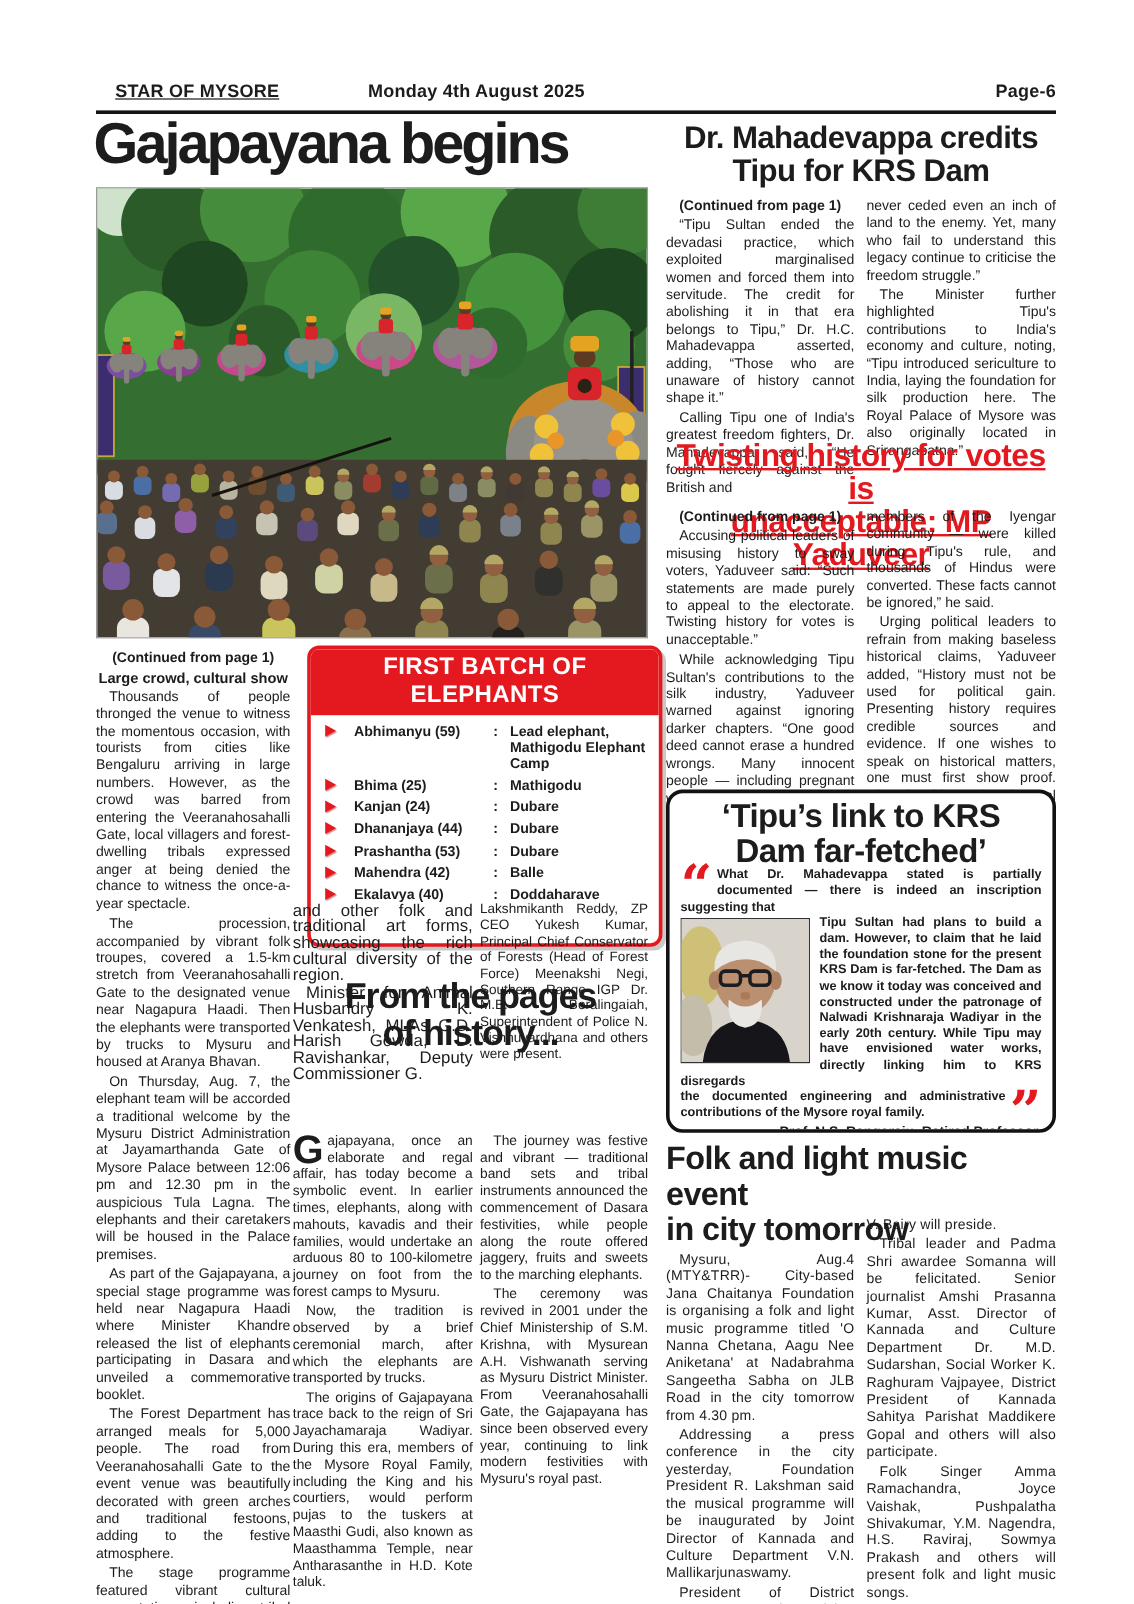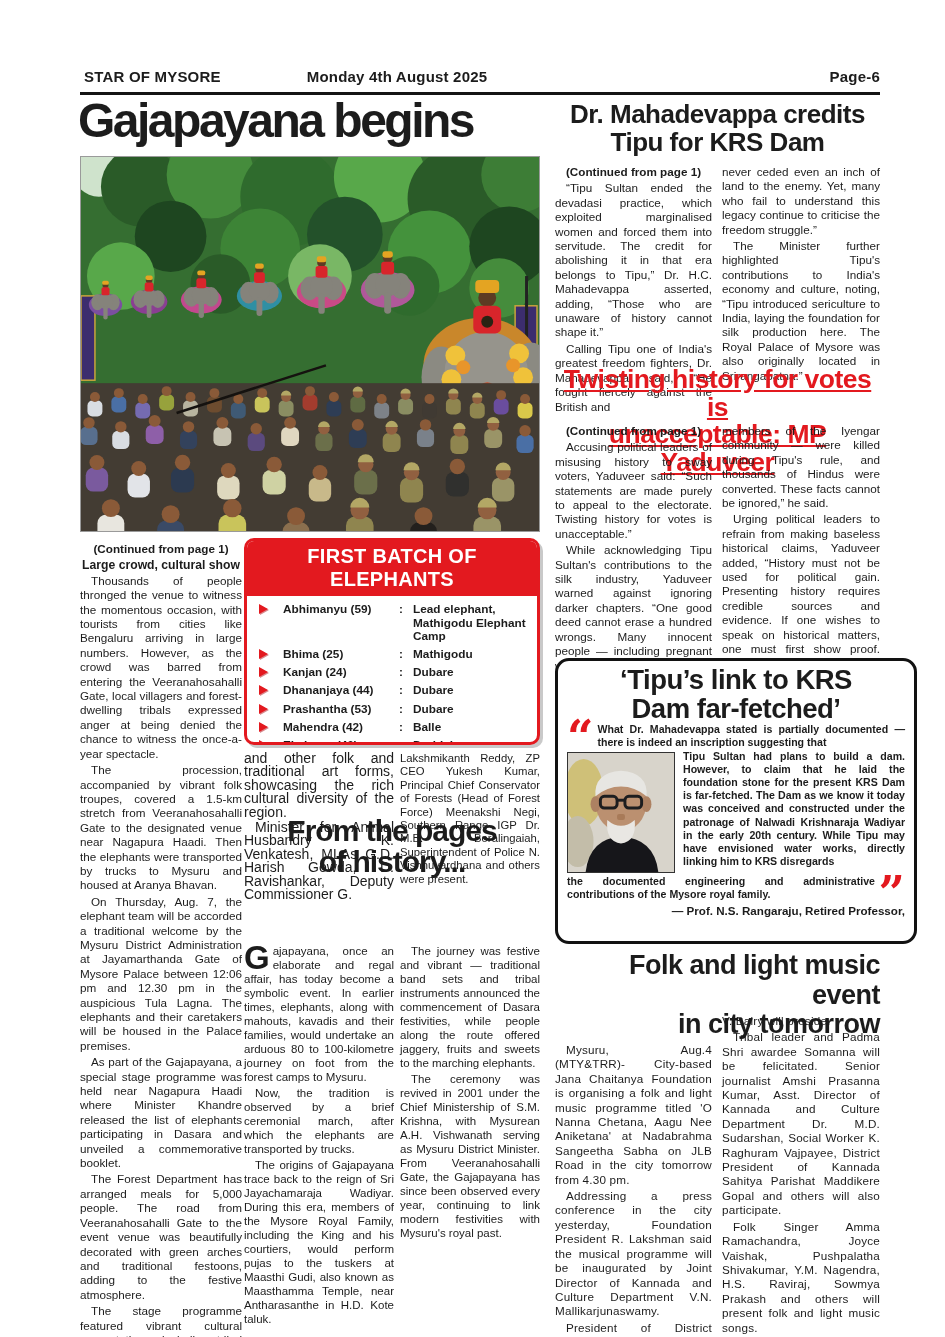--- a/index.html
+++ b/index.html
@@ -1,20 +1,20 @@
 <!DOCTYPE html>
 <html><head>
 <meta charset="utf-8">
 <style>
   html,body{margin:0;padding:0;background:#ffffff;}
   .page{position:relative;width:945px;height:1337px;background:#fff;overflow:hidden;
         font-family:"Liberation Sans", sans-serif;color:#1c1c1c;}
   
   .mast{position:absolute;top:68px;font-weight:bold;font-size:15px;letter-spacing:.2px;}
-  .mast.paper{left:84px;}
+  .mast.paper{left:96px;text-decoration:underline;}
   .mast.date{left:397px;transform:translateX(-50%);}
   .mast.pageno{right:65px;margin-left:24px;}
   .toprule{position:absolute;left:80px;top:92px;width:800px;height:3px;background:#141414;}
 
   
   .lead-head{position:absolute;left:78px;top:97px;width:464px;font-size:48px;font-weight:bold;
              letter-spacing:-2.5px;line-height:1;white-space:nowrap;}
   .photo{position:absolute;left:80px;top:156px;width:460px;height:376px;border:1px solid #9a9a9a;box-sizing:border-box;}
   .photo svg{display:block;width:100%;height:100%;}
 
@@ -22,21 +22,21 @@
   .bodycol p{margin:0 0 2px 0;text-indent:11px;}
   .bodycol.nofirst p:first-child{text-indent:0;}
   .contline{font-weight:bold;text-align:center;text-indent:0 !important;}
   .subhead{font-weight:bold;text-align:center;font-size:12.2px;text-indent:0 !important;margin-bottom:1px !important;}
 
   .lead-col1{left:80px;top:542px;width:162px;}
   .mid-colA{left:244px;top:752px;width:150px;font-size:14px;line-height:13.4px;}
   .mid-colB{left:400px;top:752px;width:140px;font-size:11.3px;line-height:13.4px;}
 
   
-  .elebox{position:absolute;left:244px;top:538px;width:296px;height:207px;box-sizing:border-box;
+  .elebox{position:absolute;left:256px;top:538px;width:296px;height:251px;box-sizing:border-box;
           border:3px solid #e3191f;border-radius:10px;background:#fff;box-shadow:3px 3px 0 #c9c9c9;overflow:hidden;}
   .elebox .bar{background:#e3191f;color:#fff;font-weight:bold;font-size:20px;letter-spacing:.3px;
                text-align:center;padding:4px 0 5px 0;}
   .elebox .rows{padding:7px 8px 4px 12px;}
   .elerow{display:grid;grid-template-columns:24px 116px 14px auto;align-items:start;
           font-weight:bold;font-size:11.8px;line-height:13.6px;margin-bottom:4.5px;}
   .tri{width:0;height:0;border-top:5.5px solid transparent;border-bottom:5.5px solid transparent;
        border-left:9.5px solid #e3191f;margin-top:1px;filter:drop-shadow(1px 1px 0 #d8888c);}
   .eledetail{white-space:pre-line;}
 
@@ -51,34 +51,34 @@
   .krs-head{position:absolute;left:555px;top:100px;width:325px;text-align:center;
             font-size:26px;font-weight:bold;line-height:1.08;letter-spacing:-.5px;}
   .krs-colA{left:555px;top:165px;width:157px;}
   .krs-colB{left:722px;top:165px;width:158px;}
 
   .yad-head{position:absolute;left:550px;top:366px;width:335px;text-align:center;color:#e3191f;
             font-size:26.5px;font-weight:bold;line-height:1.04;letter-spacing:-.5px;text-decoration:underline;}
   .yad-colA{left:555px;top:424px;width:157px;}
 
   
-  .tipubox{position:absolute;left:555px;top:658px;width:362px;height:286px;box-sizing:border-box;
+  .tipubox{position:absolute;left:555px;top:658px;width:325px;height:286px;box-sizing:border-box;
            border:3.5px solid #121212;border-radius:14px;background:#fff;padding:5px 9px 4px 9px;overflow:hidden;}
   .tipubox .title{text-align:center;font-size:27.5px;font-weight:bold;line-height:1.04;letter-spacing:-.5px;}
   .tipubox .q{font-size:10.6px;font-weight:bold;line-height:13.2px;text-align:justify;}
   .bigq{color:#e3191f;font-weight:bold;font-size:46px;line-height:20px;font-family:"DejaVu Serif",serif;}
   .openq{float:left;margin:4px 4px 0 0;}
   .qmidwrap{overflow:hidden;}
   .portrait{float:left;width:108px;height:121px;margin:2px 8px 2px 0;border:1px solid #333;box-sizing:border-box;}
   .portrait svg{display:block;width:100%;height:100%;}
   .qbottom{position:relative;padding-right:30px;}
   .closeq{position:absolute;right:0;bottom:-2px;}
   .attrib{font-weight:bold;font-size:11.6px;line-height:13.8px;text-align:right;margin-top:3px;}
 
-  .folk-head{position:absolute;left:555px;top:951px;width:325px;text-align:right;
+  .folk-head{position:absolute;left:555px;top:951px;width:325px;text-align:left;
              font-size:27px;font-weight:bold;line-height:1.1;letter-spacing:-.5px;}
   .folk-colA{left:555px;top:1014px;width:157px;letter-spacing:.2px;}
   .folk-colB{left:722px;top:1014px;width:158px;letter-spacing:.2px;}
 </style>
 </head>
 <body>
 
 <div class="page">
 
   <div class="mast paper">STAR OF MYSORE</div>

